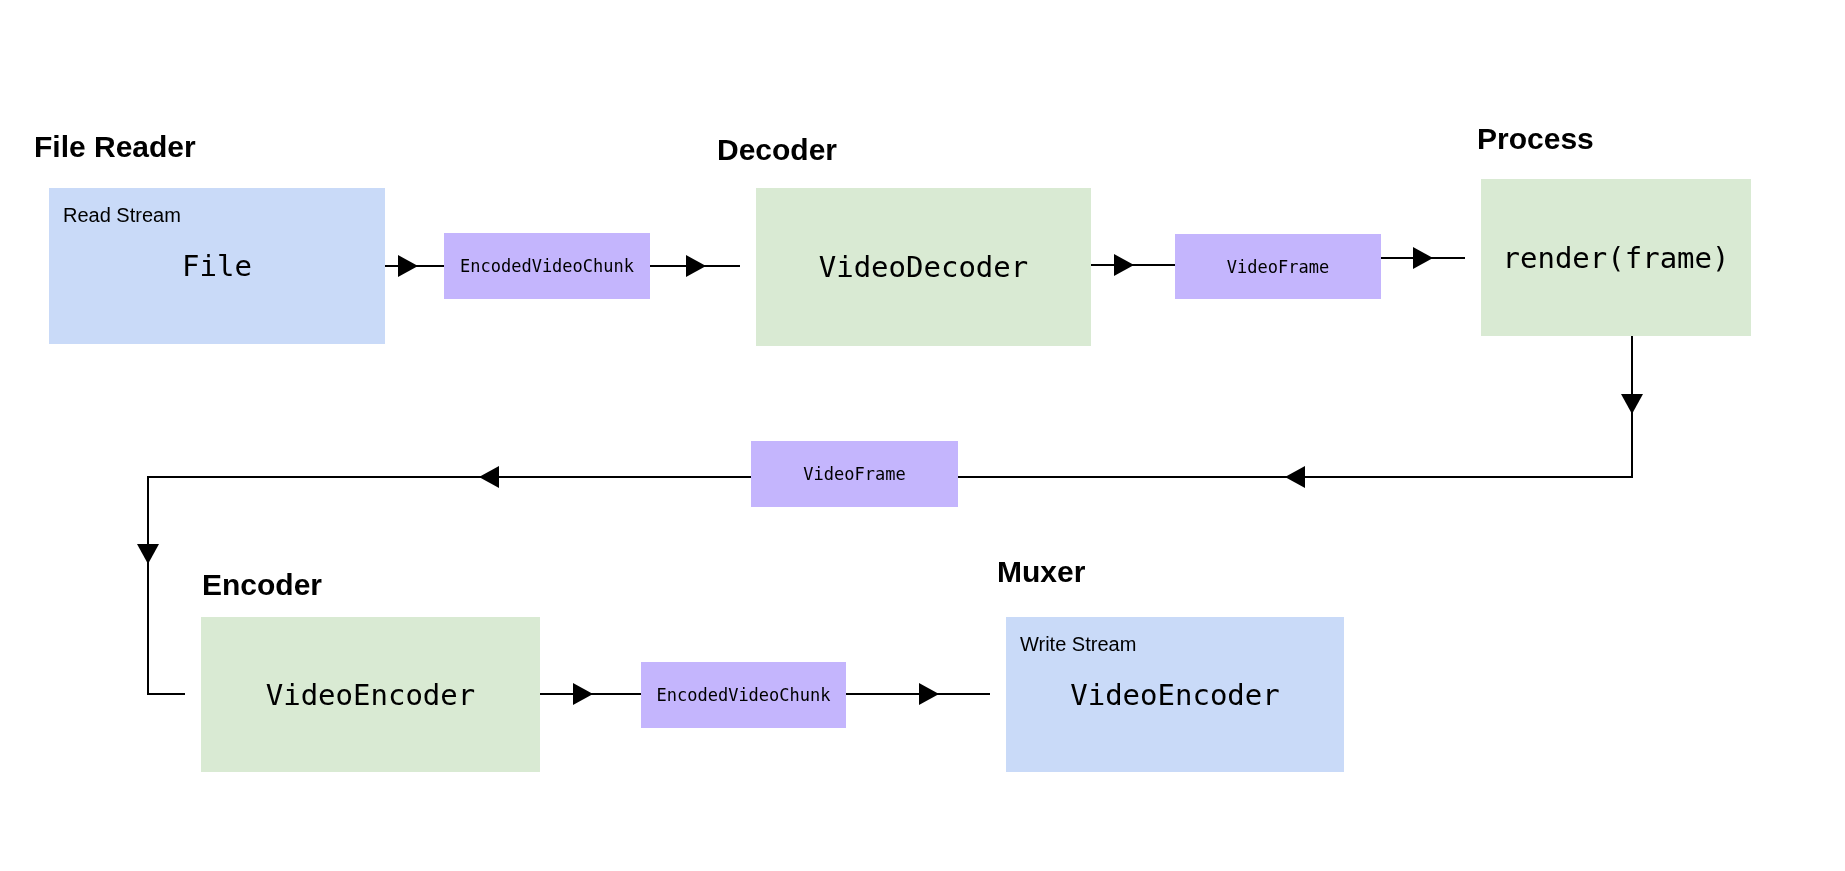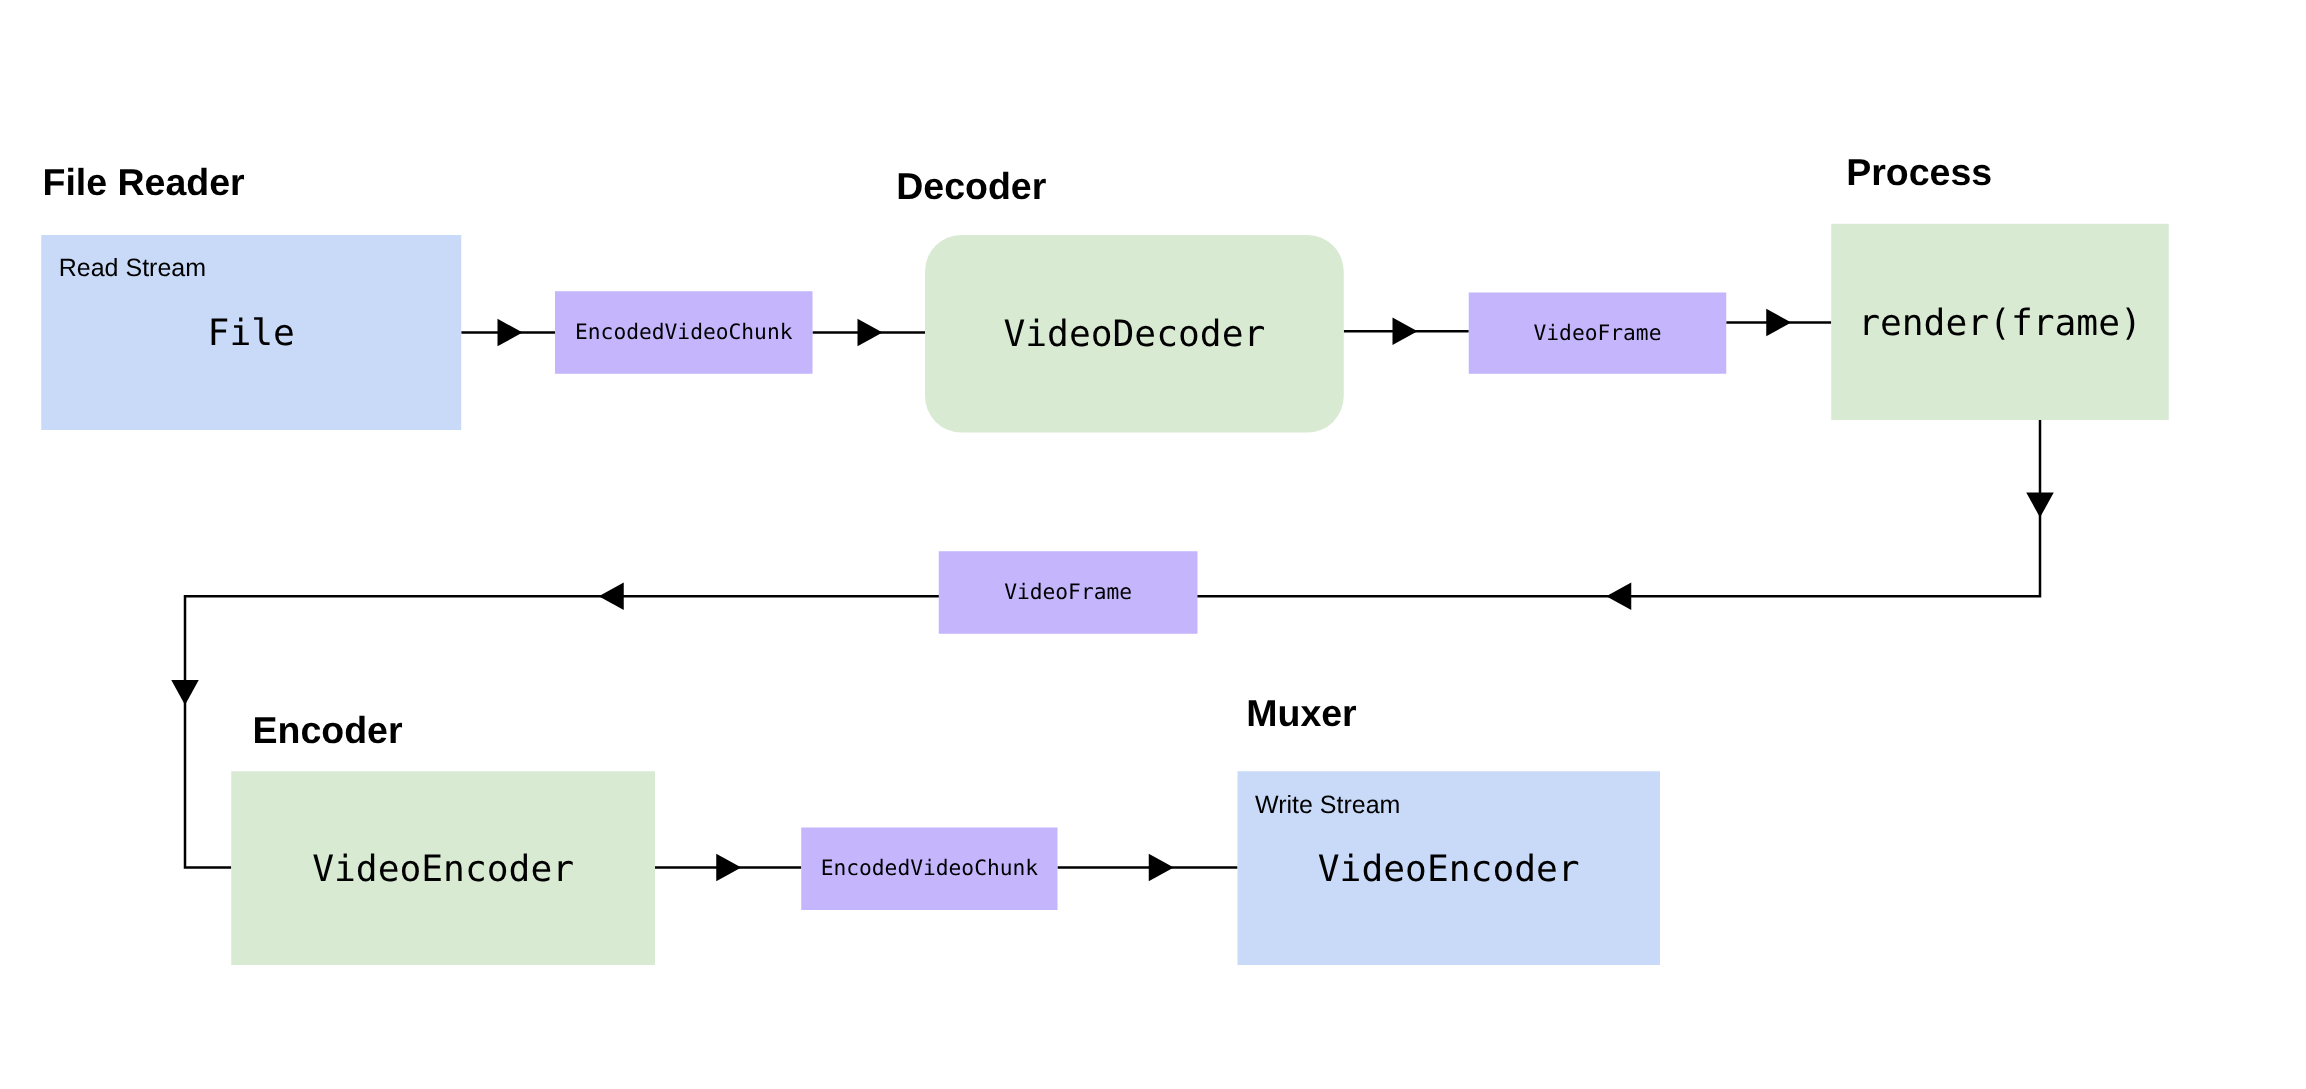--- a/index.html
+++ b/index.html
@@ -29,21 +29,21 @@
     align-items: center;
     justify-content: center;
     font-family: "DejaVu Sans Mono", monospace;
     color: #000000;
     z-index: 2;
     box-sizing: border-box;
   }
   .node.blue   { background: #c9daf8; }
   .node.green  { background: #d9ead3; }
   .node.orange { background: #c4b5fd; align-items: center; }
-  .node.big    { font-size: 29px; }
+  .node.big    { font-size: 29px; margin-left: 16px; }
   .node.small  { font-size: 17px; }
   .stream-label {
     position: absolute;
     top: 16px;
     left: 14px;
     font-family: "Liberation Sans", sans-serif;
     font-size: 20px;
     color: #000000;
   }
   .section-title {
@@ -52,21 +52,21 @@
     font-size: 30px;
     font-weight: 700;
     line-height: 1.1;
     color: #000000;
     z-index: 2;
     white-space: nowrap;
   }
   
   #node-file           { left: 33px;   top: 188px; width: 336px; height: 156px; }
   #node-chunk-top      { left: 444px;  top: 233px; width: 206px; height: 66px;  }
-  #node-decoder        { left: 740px;  top: 188px; width: 335px; height: 158px; border-radius: 29px; }
+  #node-decoder        { left: 740px;  top: 188px; width: 335px; height: 158px; }
   #node-frame-top      { left: 1175px; top: 234px; width: 206px; height: 65px;  }
   #node-process        { left: 1465px; top: 179px; width: 270px; height: 157px; }
   #node-frame-mid      { left: 751px;  top: 441px; width: 207px; height: 66px;  }
   #node-encoder        { left: 185px;  top: 617px; width: 339px; height: 155px; }
   #node-chunk-bottom   { left: 641px;  top: 662px; width: 205px; height: 66px;  }
   #node-muxer          { left: 990px;  top: 617px; width: 338px; height: 155px; }
   
   #title-file-reader { left: 34px;   top: 130px; }
   #title-decoder     { left: 717px;  top: 133px; }
   #title-process     { left: 1477px; top: 122px; }

